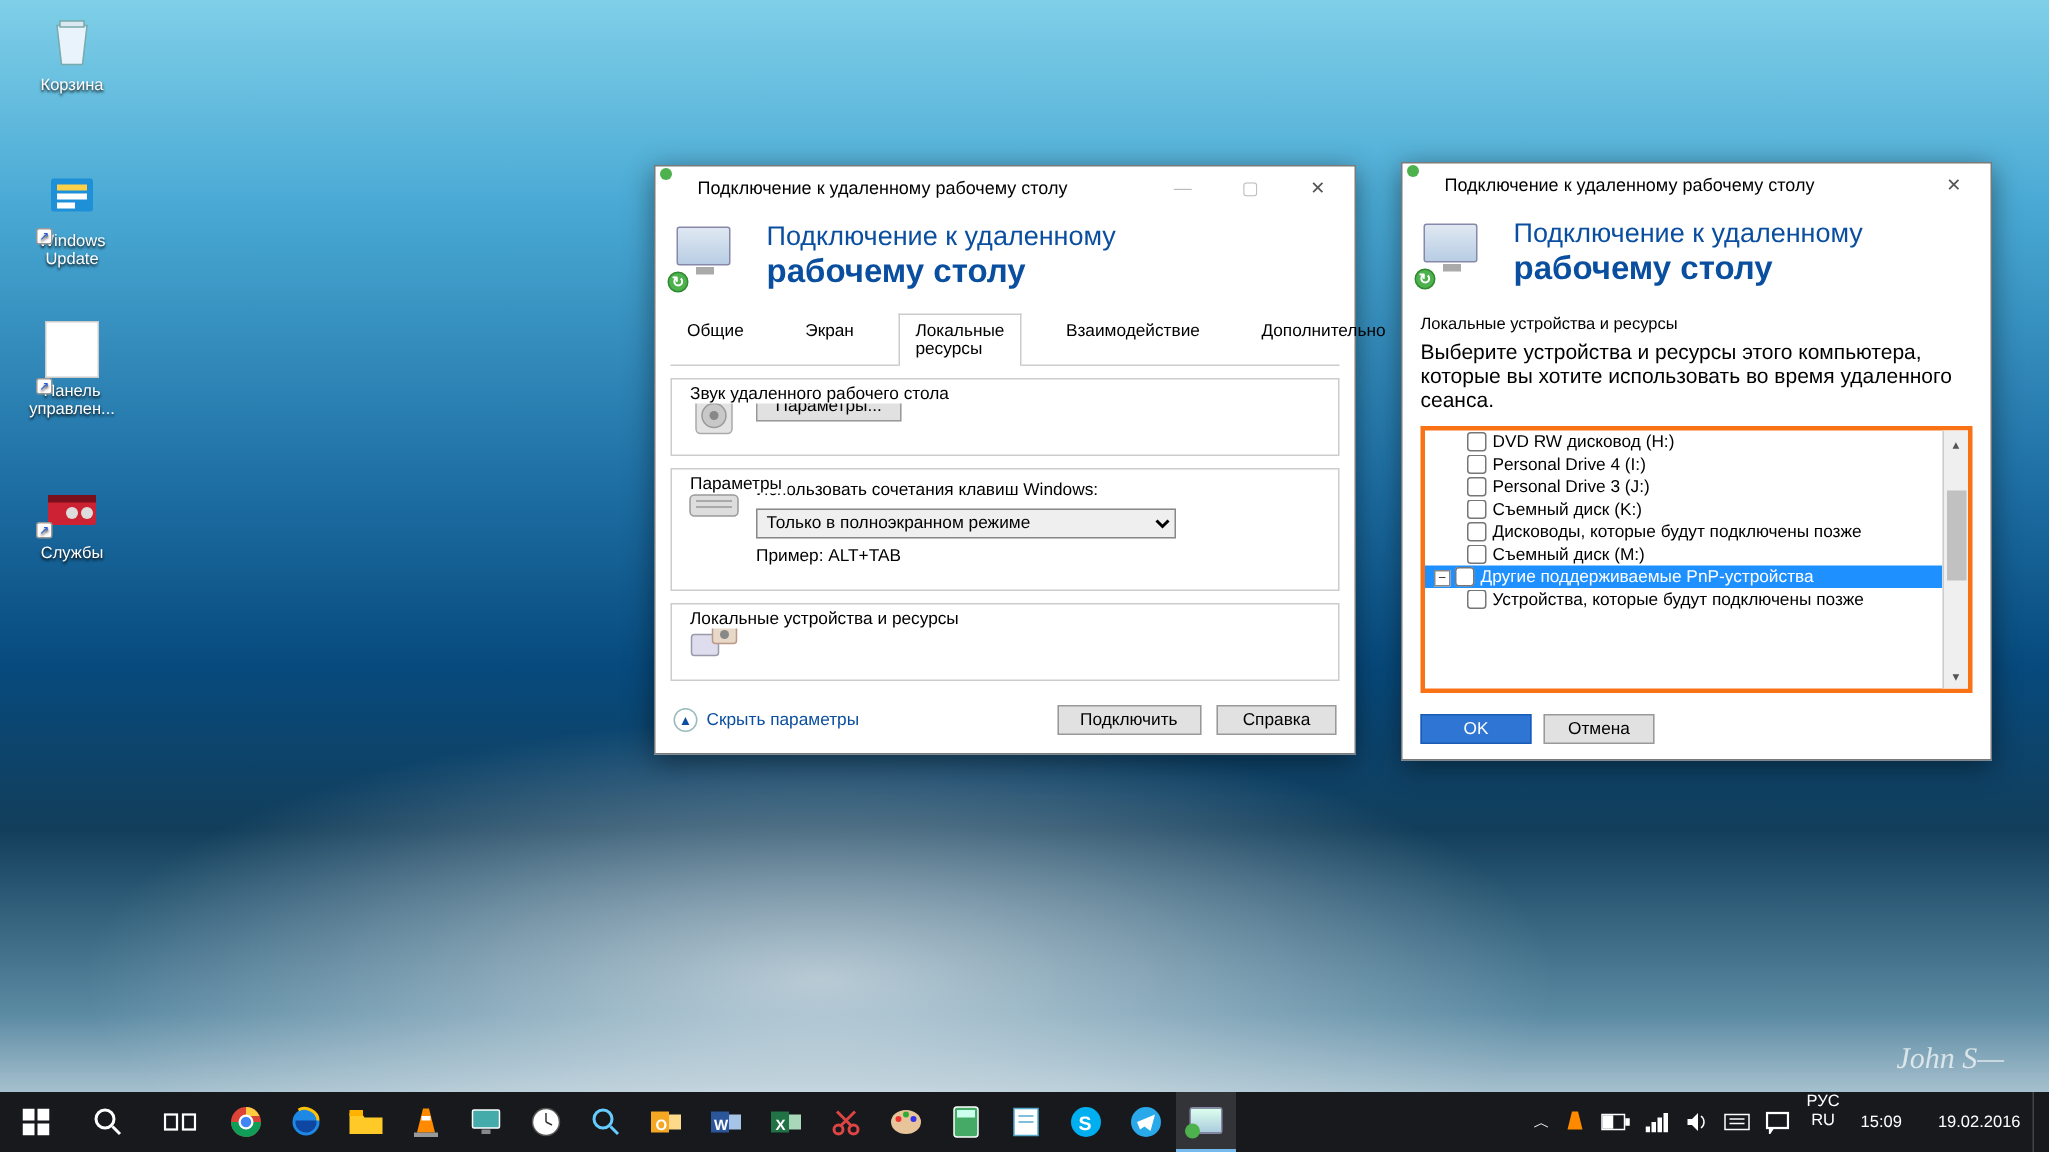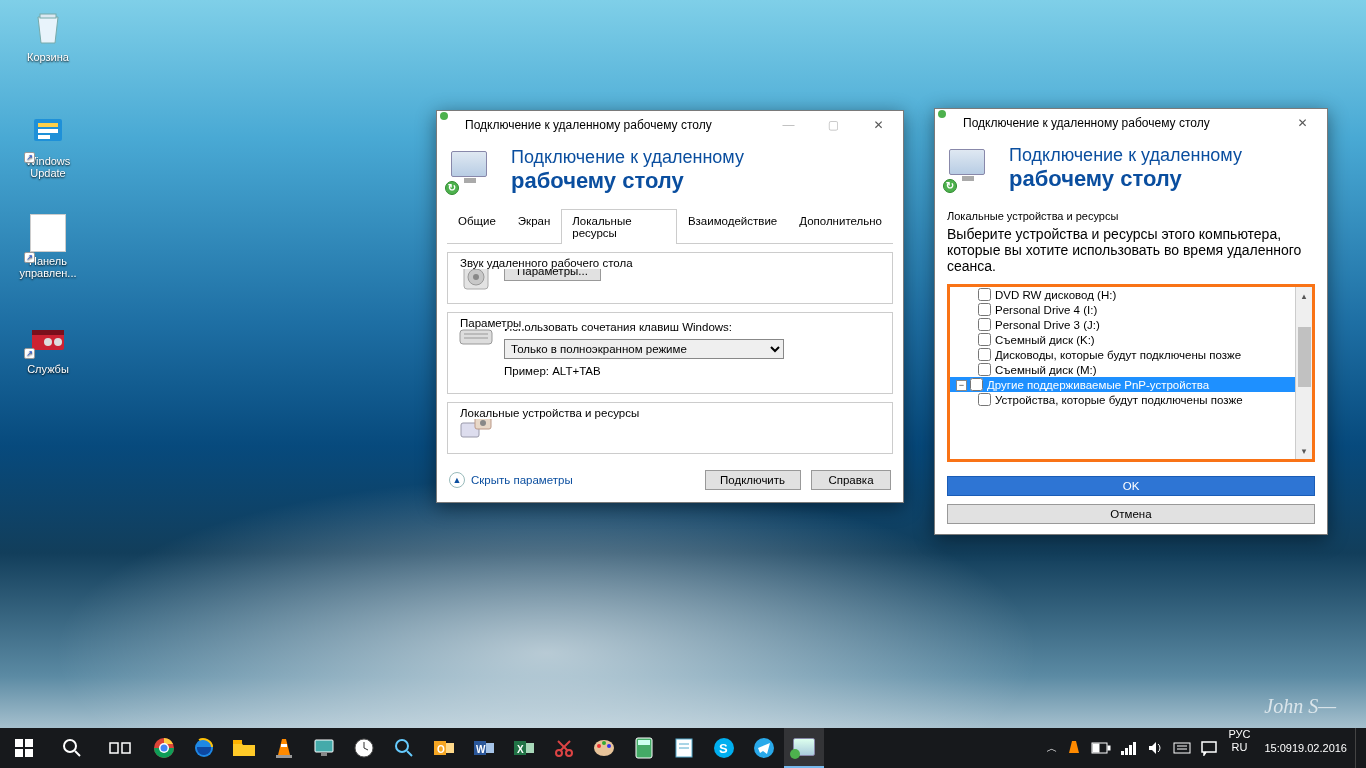--- a/index.html
+++ b/index.html
@@ -20,21 +20,21 @@
 .titlebar { height:28px; display:flex; align-items:center; padding:0 2px 0 6px; font-size:12px; color:#000; }
 .titlebar .ticon { width:16px; height:16px; margin-right:6px; }
 .titlebar .ttext { flex:1; }
 .winbtns { display:flex; }
 .winbtn { width:45px; height:28px; display:flex; align-items:center; justify-content:center; font-size:12px; color:#555; }
 .winbtn.dim { color:#bbb; }
 .header-blue { padding:8px 14px 14px; display:flex; align-items:center; gap:12px; }
 .hb-icon { width:48px; height:40px; position:relative; }
 .hb-text .l1 { font-size:18px; color:#0a4e9f; }
 .hb-text .l2 { font-size:22px; font-weight:700; color:#0a4e9f; }
-.tabs { display:flex; border-bottom:1px solid #ccc; margin:0 10px; }
+.tabs { display:flex; border-bottom:1px solid #ccc; margin:0 10px;gap:19px; }
 .tab { font-size:11.5px; padding:5px 10px; border:1px solid transparent; border-bottom:none; position:relative; top:1px; color:#000; }
 .tab.active { border-color:#ccc; background:#fff; }
 .panel { margin:8px 10px; }
 .fieldset { border:1px solid #ccc; padding:8px 10px 10px 10px; margin-bottom:8px; position:relative; }
 .fieldset .legend { position:absolute; top:-8px; left:8px; background:#fff; padding:0 4px; font-size:11.5px; color:#000;margin-top:12px;}
 .row { display:flex; gap:10px; }
 .sideicon { width:36px; height:32px; display:flex; align-items:center; justify-content:center; }
 .desc { font-size:11.5px; color:#000; margin-bottom:6px; }
 .btn { background:#e1e1e1; border:1px solid #999; font-size:11.5px; padding:3px 12px; min-width:78px; text-align:center; display:inline-block; }
 .btn.primary { background:#2e75d4; border-color:#1a5cb6; color:#fff; }
@@ -48,30 +48,30 @@
 .subhead { font-size:11px; color:#000; padding:4px 12px 2px; }
 .subdesc { font-size:14px; color:#000; padding:2px 12px 6px; }
 .tree-wrap { margin:4px 12px; border:3px solid #f97316; height:178px; position:relative; background:#fff; }
 .tree { position:absolute; inset:0 17px 0 0; overflow:hidden; }
 .tree-item { display:flex; align-items:center; gap:4px; font-size:11.5px; padding:1px 0 1px 28px; }
 .tree-item.sel { background:#1e90ff; color:#fff; padding-left:26px;}
 .exp { position:absolute; left:6px; width:11px; height:11px; border:1px solid #888; font-size:9px; line-height:9px; text-align:center; color:#333; background:#fff; }
 .tree-scroll { position:absolute; right:0; top:0; width:17px; height:100%; background:#efefef; border-left:1px solid #ccc; }
 .tree-scroll .arr { height:17px; display:flex; align-items:center; justify-content:center; font-size:9px; color:#555;}
 .tree-scroll .thumb { position:absolute; left:2px; width:13px; top:40px; height:60px; background:#c1c1c1; }
-.dlg-footer { display:flex; gap:8px; padding:10px 12px;flex-direction:column; }
+.dlg-footer { display:flex; gap:8px; padding:10px 12px; }
 
 .taskbar { position:absolute; left:0; right:0; bottom:0; height:40px; background:#17191c; display:flex; align-items:stretch; color:#fff; }
 .tbtn { width:48px; display:flex; align-items:center; justify-content:center; }
 .tbtn.small { width:40px; }
 .tbtn.active { background:rgba(255,255,255,0.12); border-bottom:2px solid #76b9ed; }
 .tbtn .ic { width:24px; height:24px; display:flex; align-items:center; justify-content:center; }
 .tray { margin-left:auto; display:flex; align-items:center; font-size:11px; }
 .tray .ti { padding:0 5px; display:flex; align-items:center; height:100%; }
-.tray .clock { text-align:center; padding:0 8px; line-height:13px; font-size:11px;}
+.tray .clock { text-align:center; padding:0 8px; line-height:13px; font-size:11px;gap:24px;}
 .tray .lang { text-align:center; padding:0 6px; line-height:13px; font-size:11px;flex-direction:column;}
 .ico-rdp-sm { position:relative; width:16px; height:16px; }
 
 .monitor { width:36px; height:26px; background:linear-gradient(#dfe8f2,#b8cde4); border:1px solid #88a; border-radius:2px; position:relative;}
 .monitor:after { content:""; position:absolute; left:12px; top:26px; width:12px; height:5px; background:#aaa;}
 .green-c { position:absolute; left:-6px; bottom:-4px; width:14px; height:14px; background:#4db14d; border-radius:50%; border:1px solid #2f8a2f; display:flex; align-items:center; justify-content:center; color:#fff; font-weight:bold; font-size:10px;}
 </style>
 </head>
 <body>
 

